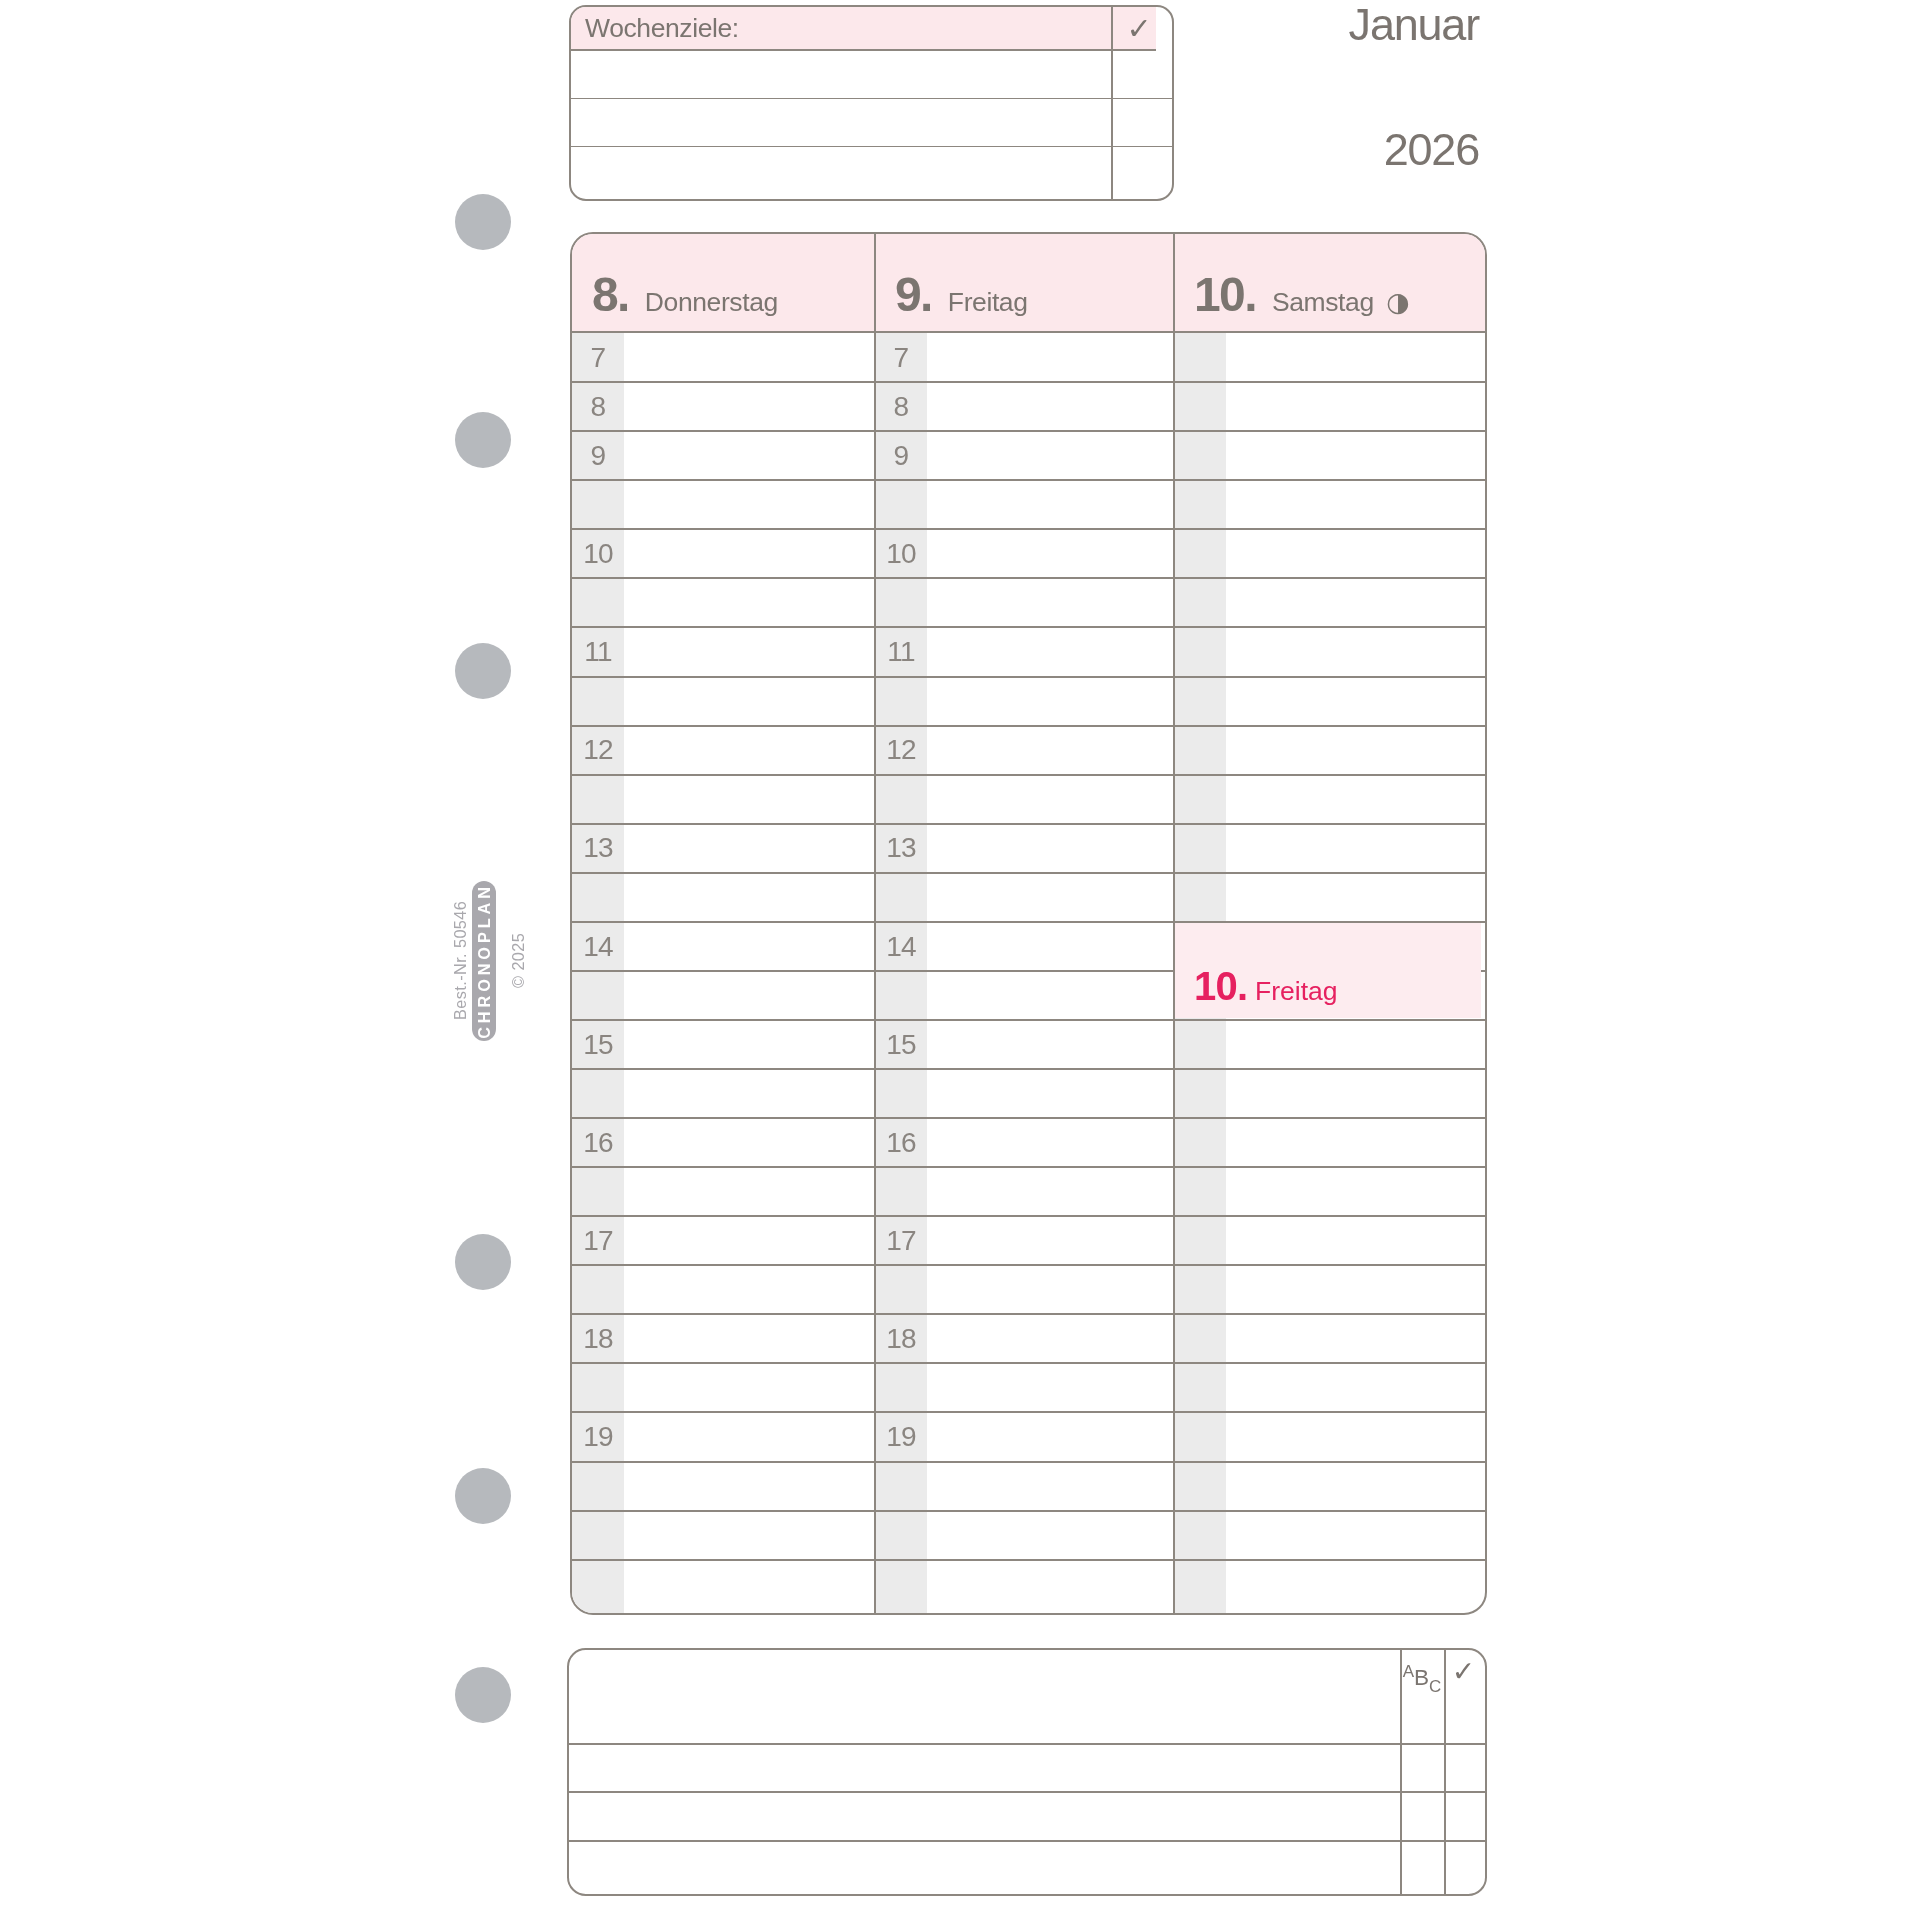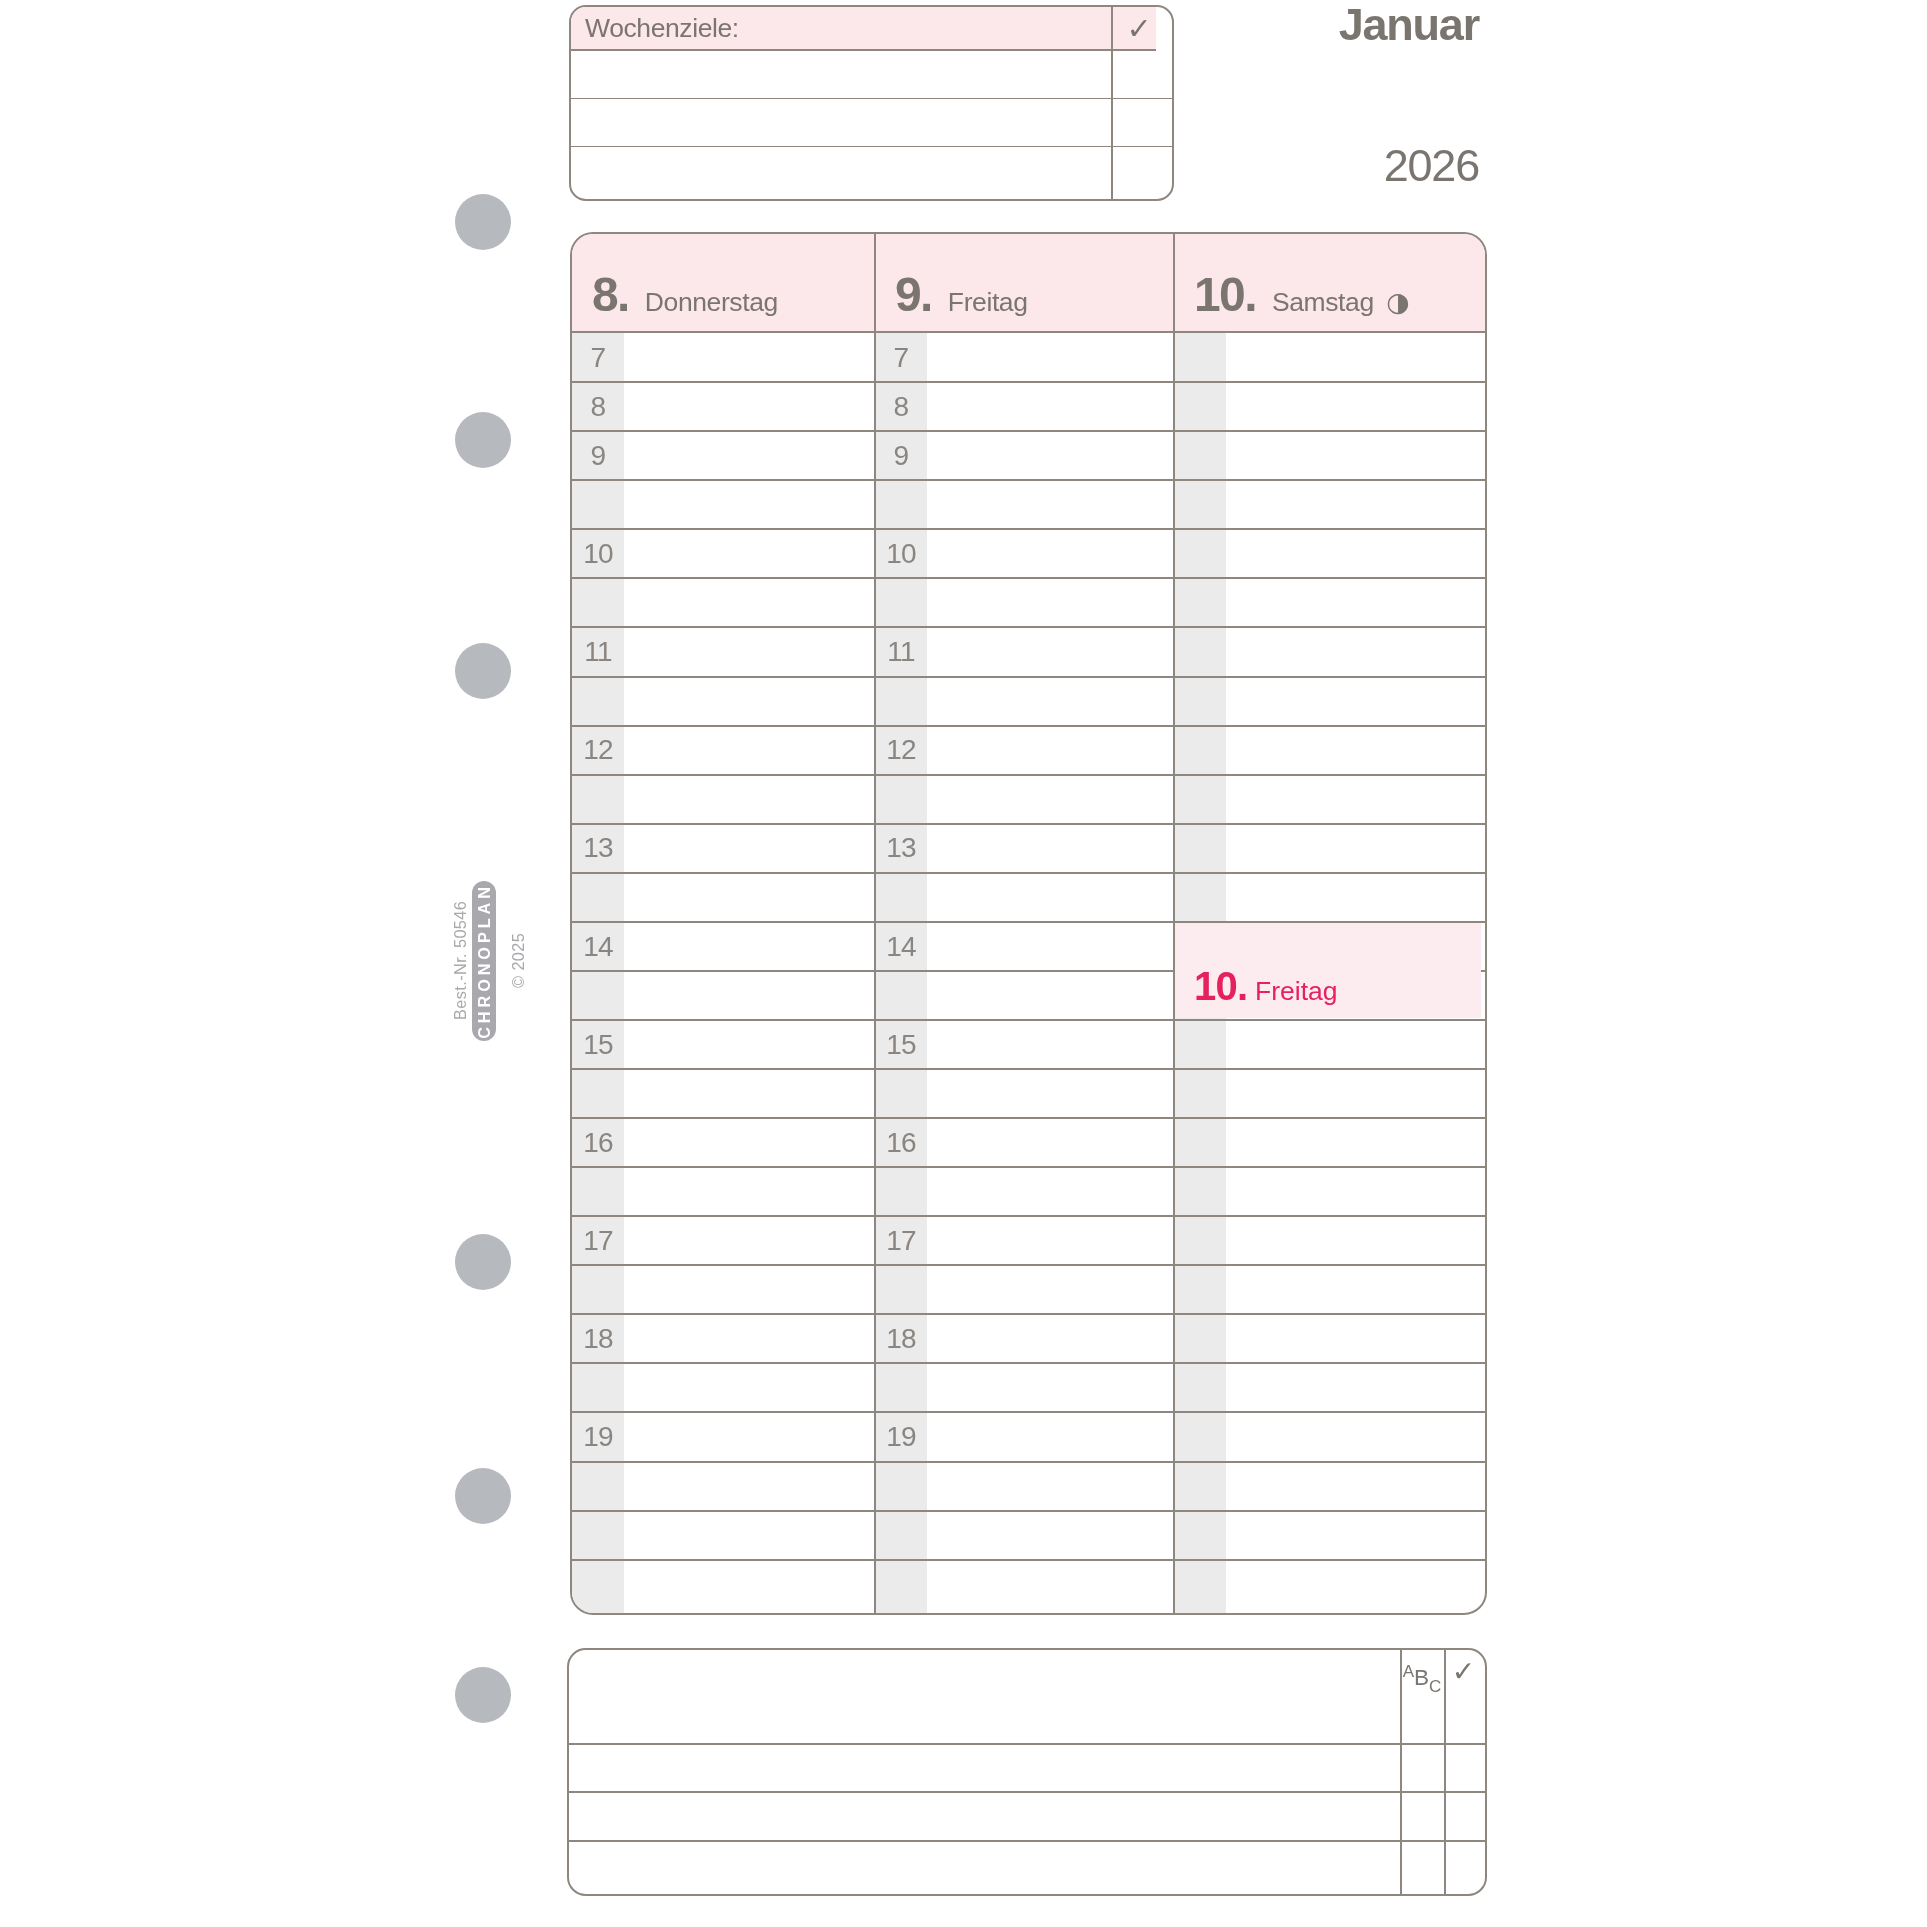--- a/index.html
+++ b/index.html
@@ -17,22 +17,22 @@
 
   
   .wz{left:569px;top:4.7px;width:601px;height:192px;border-radius:17px;}
   .wz-header{position:absolute;left:0;right:16px;top:0;height:42px;border-bottom:2.3px solid var(--line);text-align:center;}
   .wz-title{position:absolute;left:14px;top:0;height:42px;line-height:42px;font-size:26.5px;letter-spacing:-0.4px;}
   .wz-divider{left:540px;}
   .wz-check{position:absolute;left:540px;width:56px;top:0;height:44px;line-height:44px;text-align:center;font-size:30px;}
 
   
   .month,.year{position:absolute;right:448px;font-size:45px;letter-spacing:-1.2px;text-align:right;line-height:50px;}
-  .month{top:0;font-weight:bold;}
-  .year{top:141px;}
+  .month{top:0;}
+  .year{top:125px;}
 
   
   .grid{left:570px;top:232px;width:913px;height:1379px;border-radius:23px;}
   .grid-header{position:absolute;left:0;right:0;top:0;height:97px;border-bottom:2.3px solid var(--line);}
   .hourlabel{position:absolute;text-align:center;font-size:28px;color:var(--muted);letter-spacing:-0.8px;}
   .daycell{position:absolute;}
   .dh-inner{position:absolute;white-space:nowrap;left:20px;bottom:9.3px;}
   .dh-num{font-size:48px;font-weight:bold;letter-spacing:-1.6px;}
   .dh-name{font-size:26.5px;margin-left:16px;letter-spacing:-0.4px;}
   .dh-moon{font-family:"DejaVu Sans",sans-serif;font-size:26.5px;margin-left:12.5px;}

